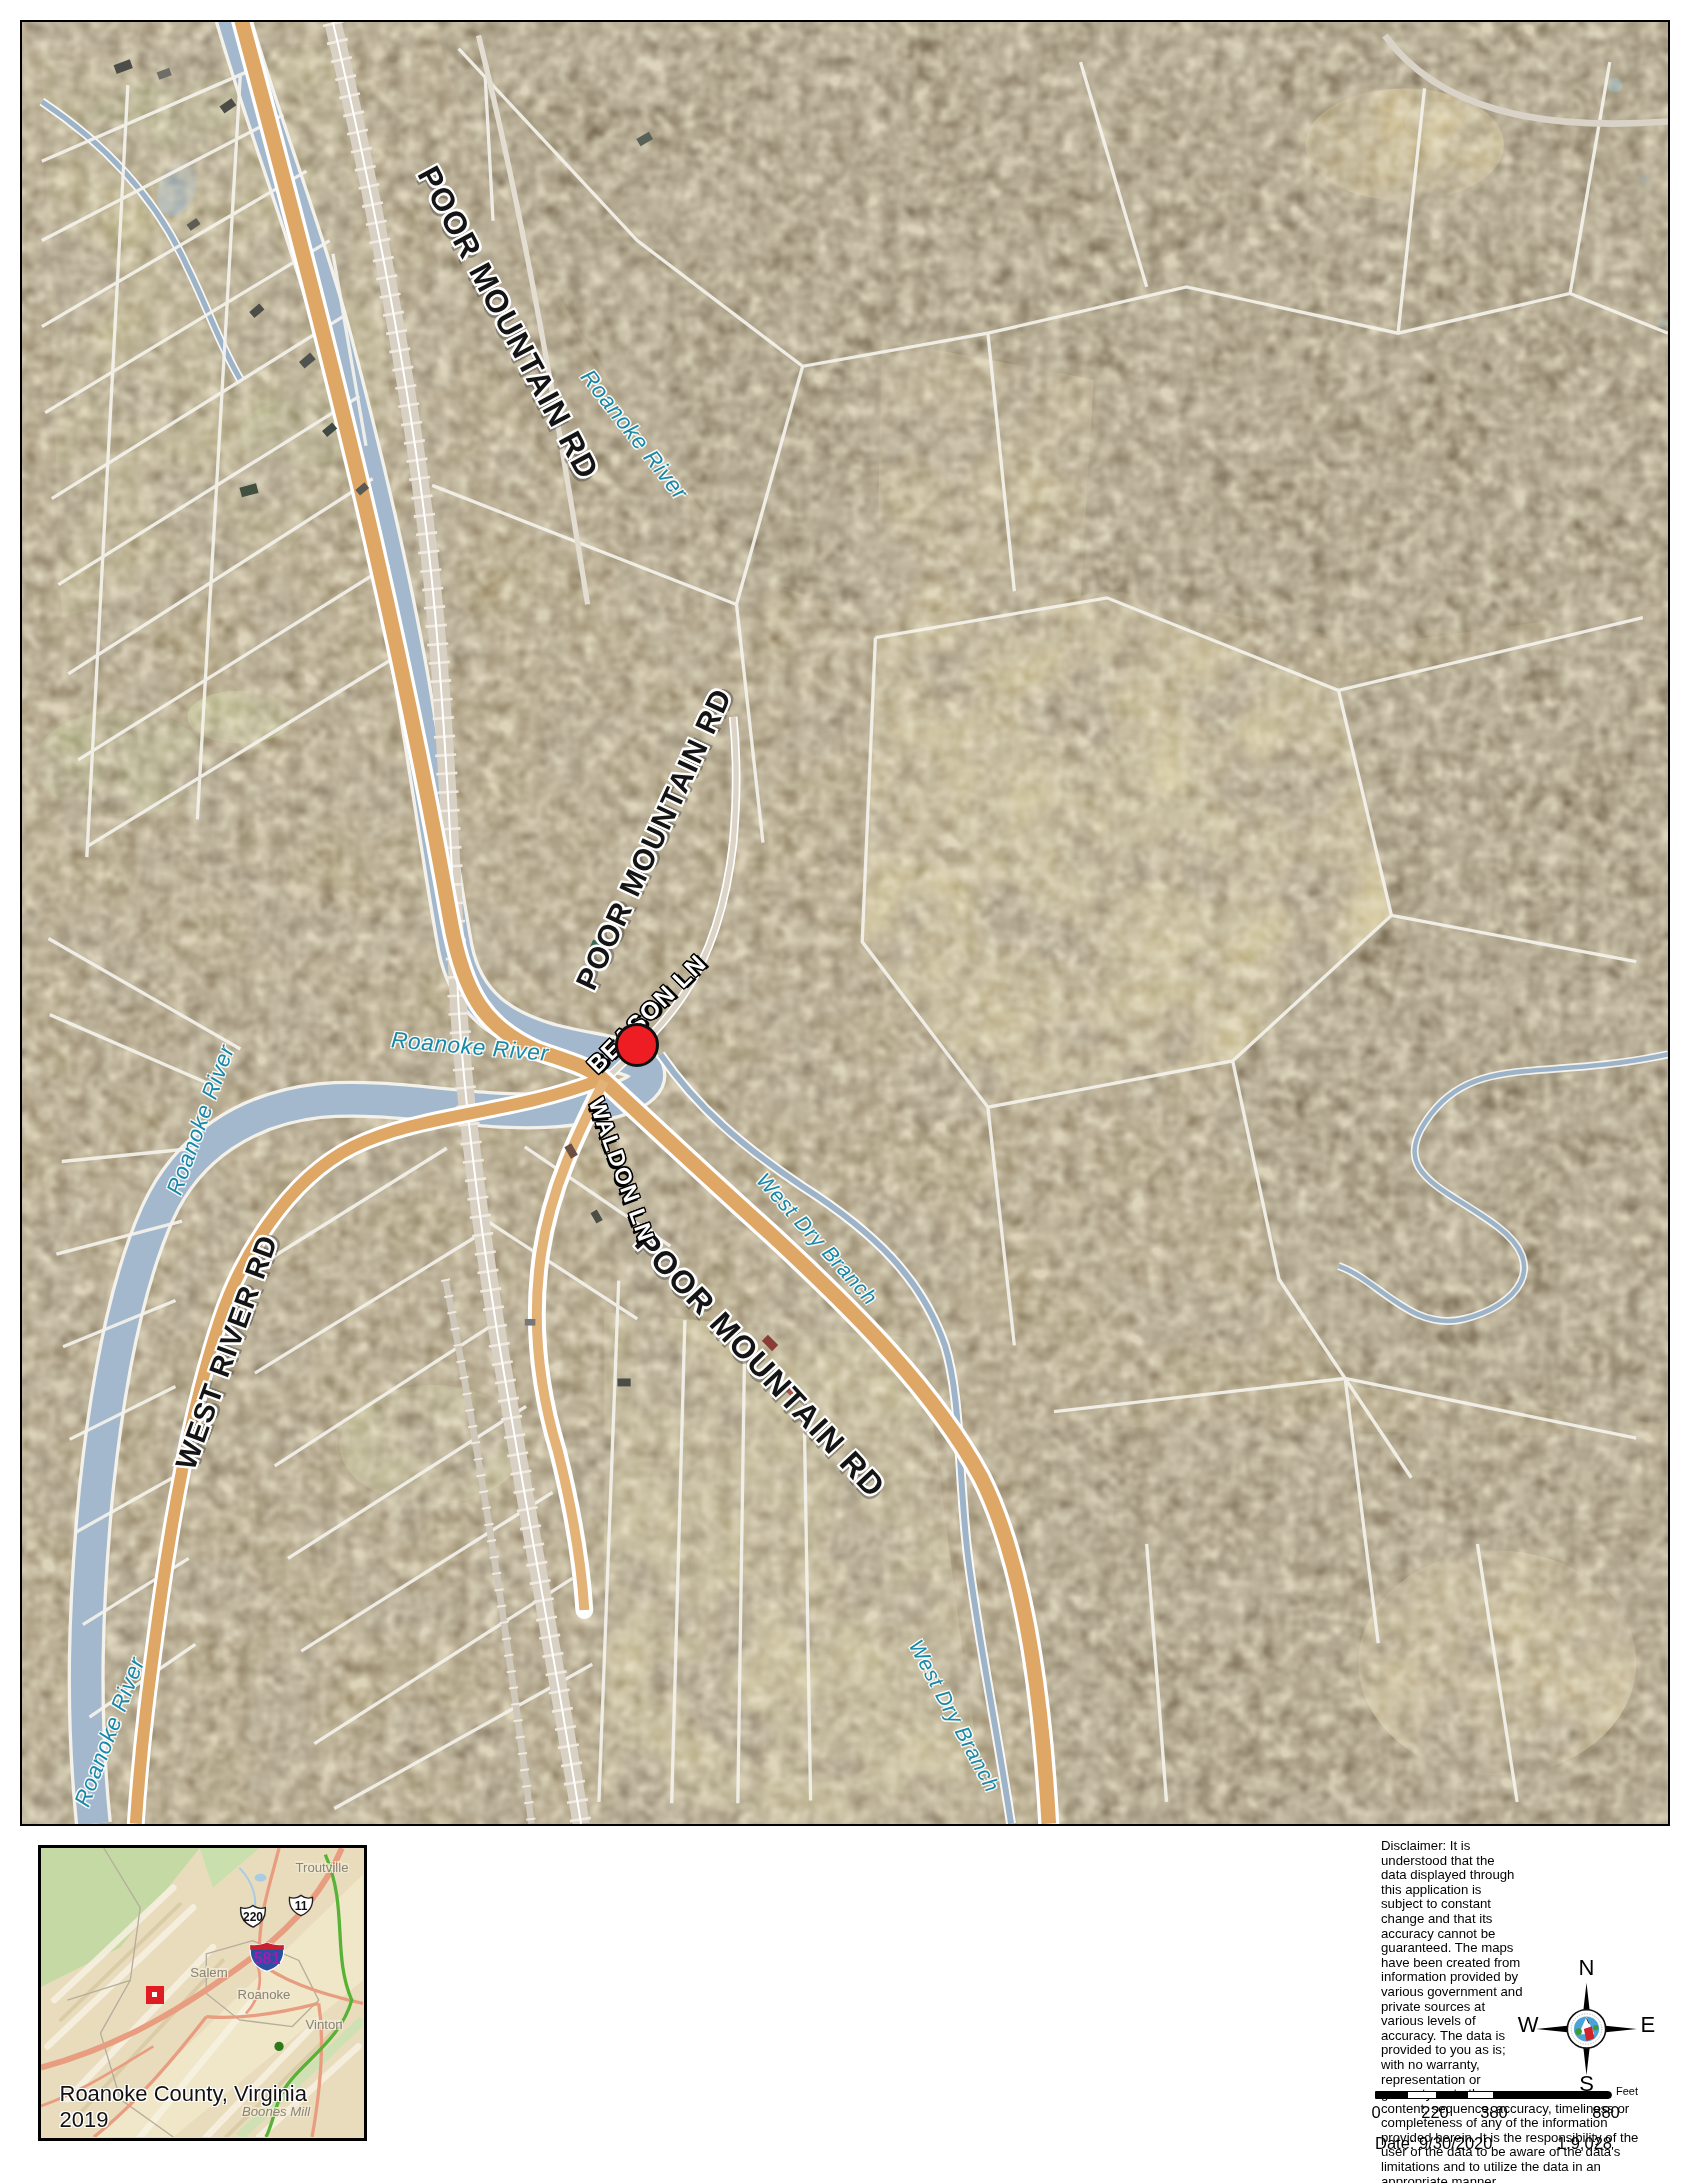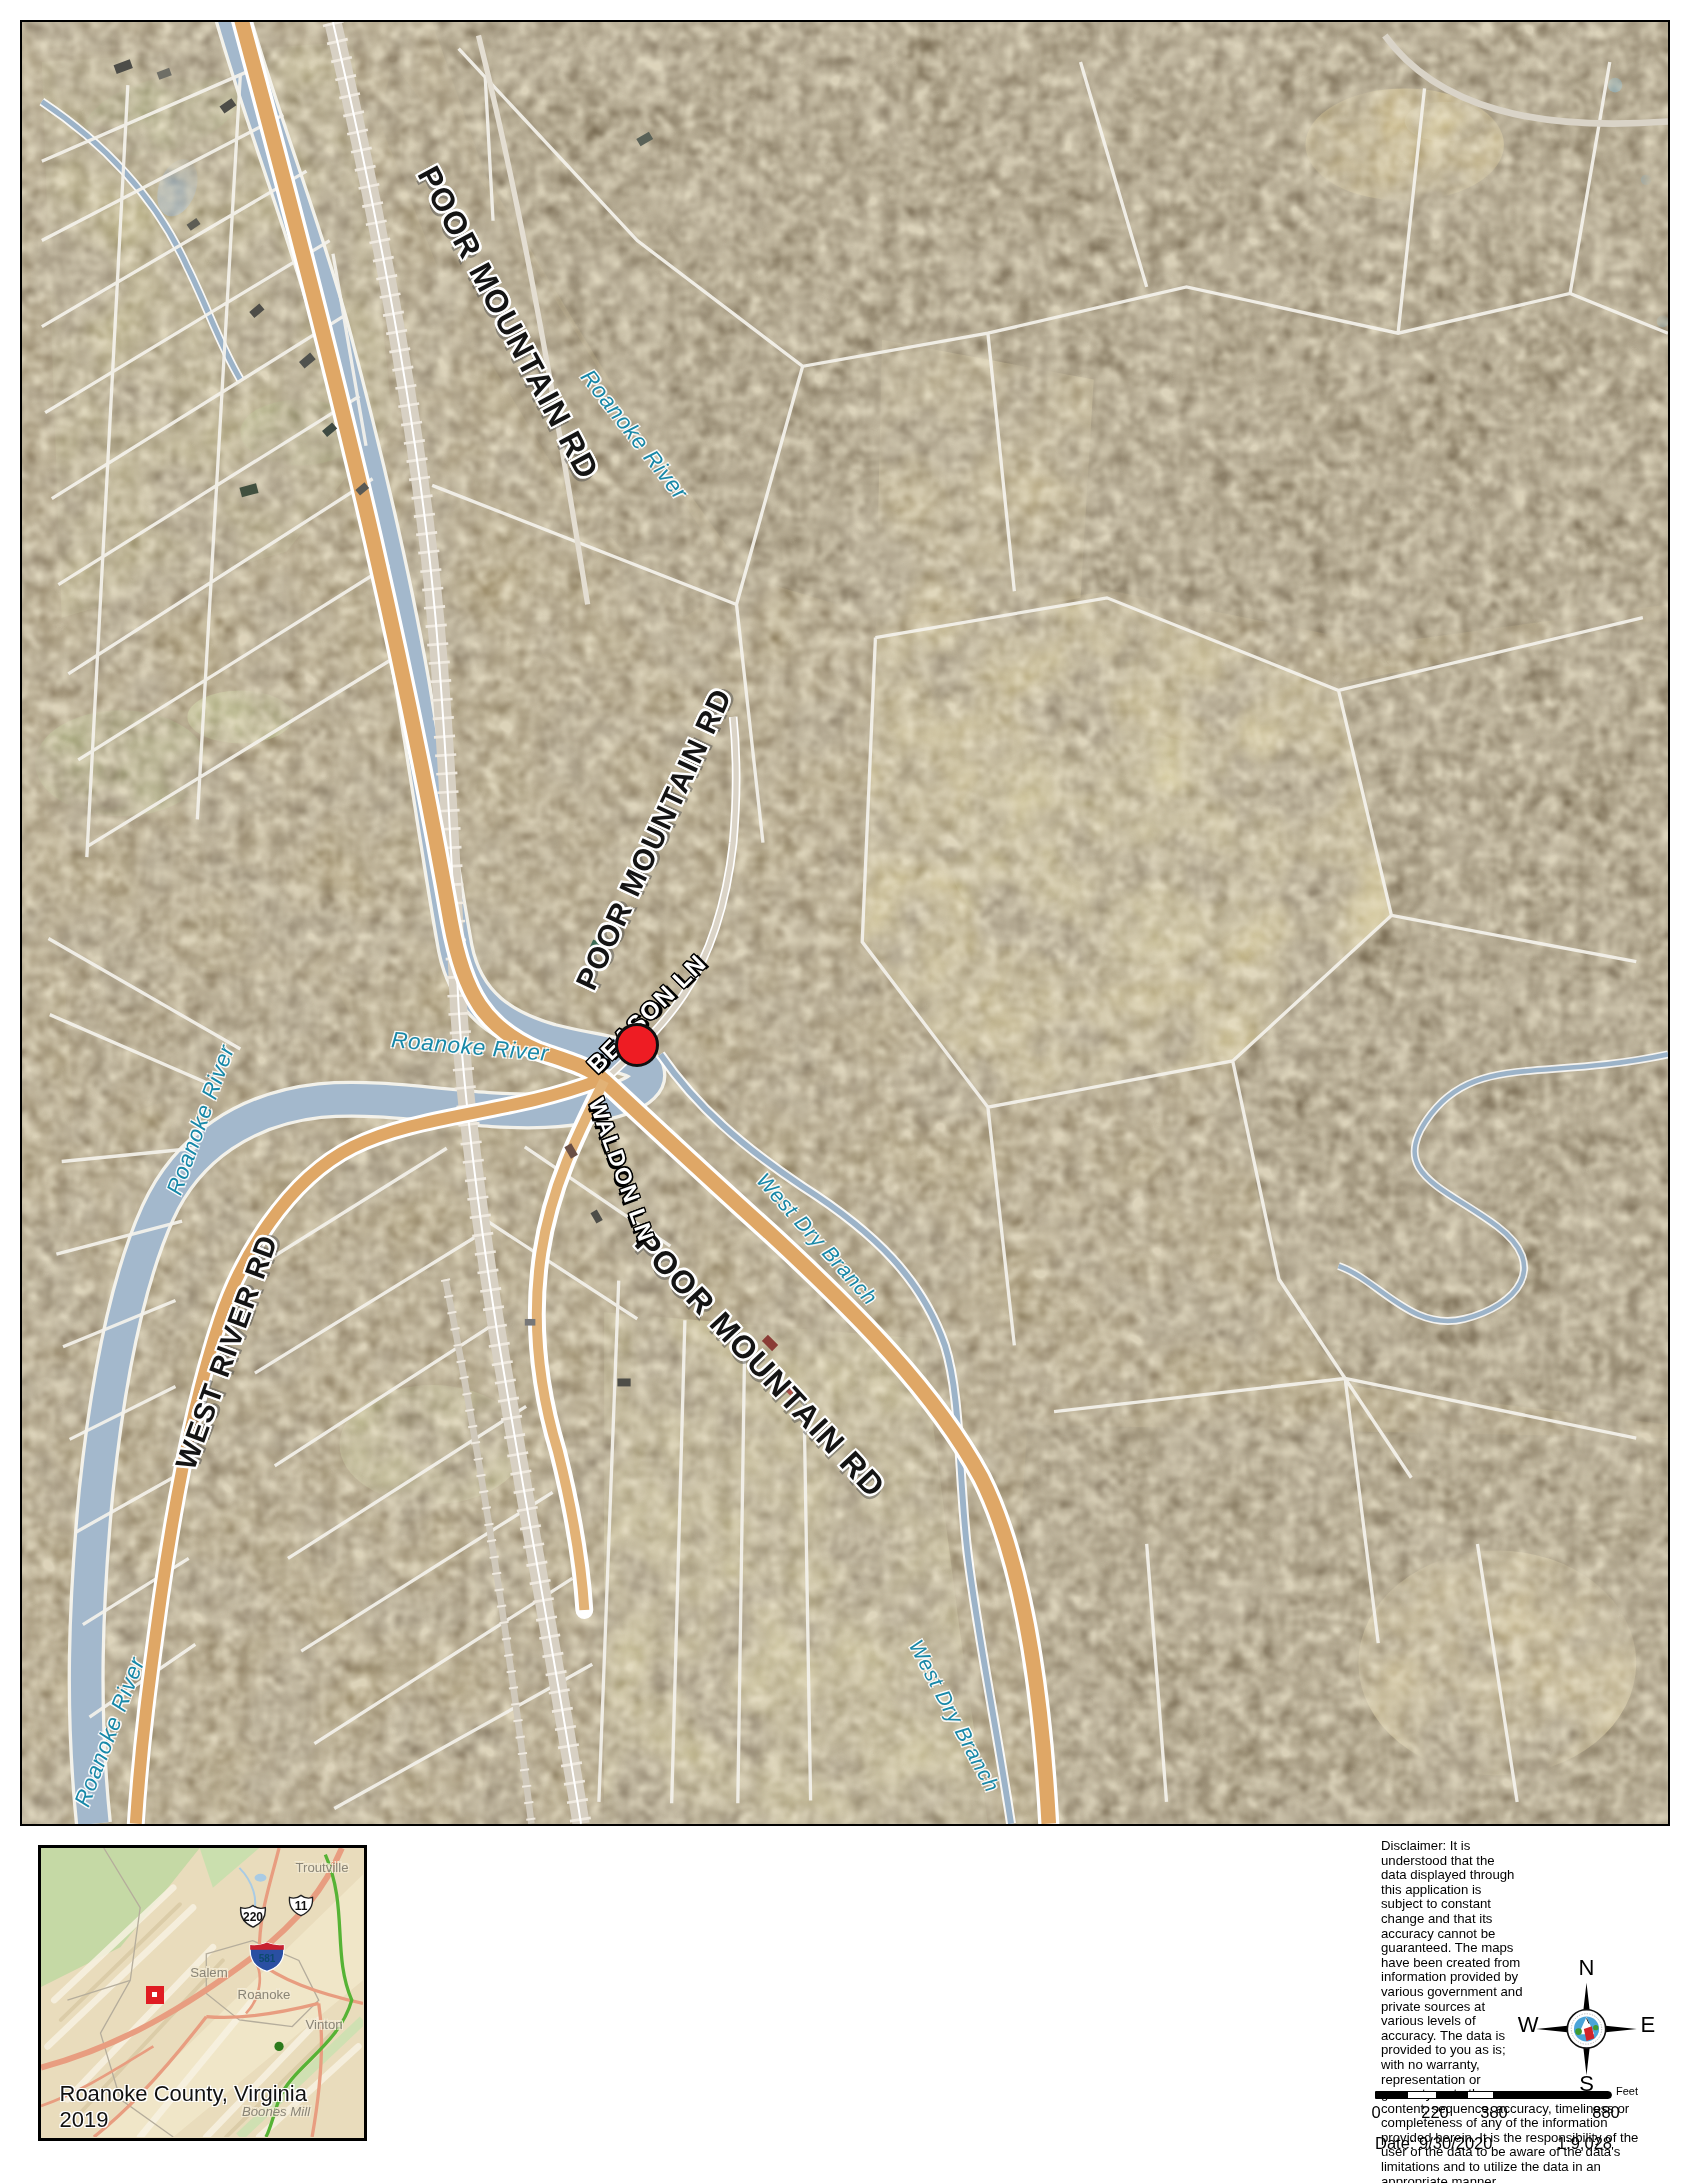--- a/index.html
+++ b/index.html
@@ -33,21 +33,21 @@
          box-sizing:border-box;background:#e9dcbc;overflow:hidden;}
   .inset svg{position:absolute;left:0;top:0;width:322px;height:289px;}
   .inset-label{position:absolute;transform:translate(-50%,-50%);font-size:13.2px;color:#8a8577;white-space:nowrap;
     text-shadow:-1.3px -1.3px 0 #f2ead4,1.3px -1.3px 0 #f2ead4,-1.3px 1.3px 0 #f2ead4,1.3px 1.3px 0 #f2ead4;}
   .inset-caption{position:absolute;left:18.5px;font-size:22px;color:#111;white-space:nowrap;
     text-shadow:-1.3px -1.3px 0 #fff,1.3px -1.3px 0 #fff,-1.3px 1.3px 0 #fff,1.3px 1.3px 0 #fff;}
   .shield{position:absolute;display:flex;align-items:center;justify-content:center;}
   .shield svg{position:absolute;left:0;top:0;width:100%;height:100%;}
   .shield span{position:relative;font-weight:bold;}
   .shield.us span{color:#111;font-size:12px;margin-top:0.7px;}
-  .shield.i581 span{color:#0c4a6e;font-size:10px;margin-top:3.3px;}
+  .shield.i581 span{color:#a21caf;font-size:16px;margin-top:3.3px;}
   .inset-marker{position:absolute;left:105px;top:138px;width:18px;height:18px;background:#e01b22;}
   .inset-marker i{position:absolute;left:6px;top:6px;width:5.3px;height:5.3px;background:#fff;}
   .disclaimer{position:absolute;left:1381px;top:1839px;width:266px;font-size:13.2px;line-height:14.6px;color:#000;}
   .compass-spacer{float:right;width:124px;height:142px;margin-top:120px;}
   .compass{position:absolute;left:1523px;top:1960px;width:127px;height:130px;}
   .compass svg{position:absolute;left:0;top:0;width:100%;height:100%;}
   .compass .letter{position:absolute;font-size:22px;color:#000;}
   .letter-n{left:50%;top:-5.3px;transform:translateX(-50%);}
   .letter-s{left:50%;bottom:-6.6px;transform:translateX(-50%);}
   .letter-w{left:-5.3px;top:50%;transform:translateY(-50%);}

